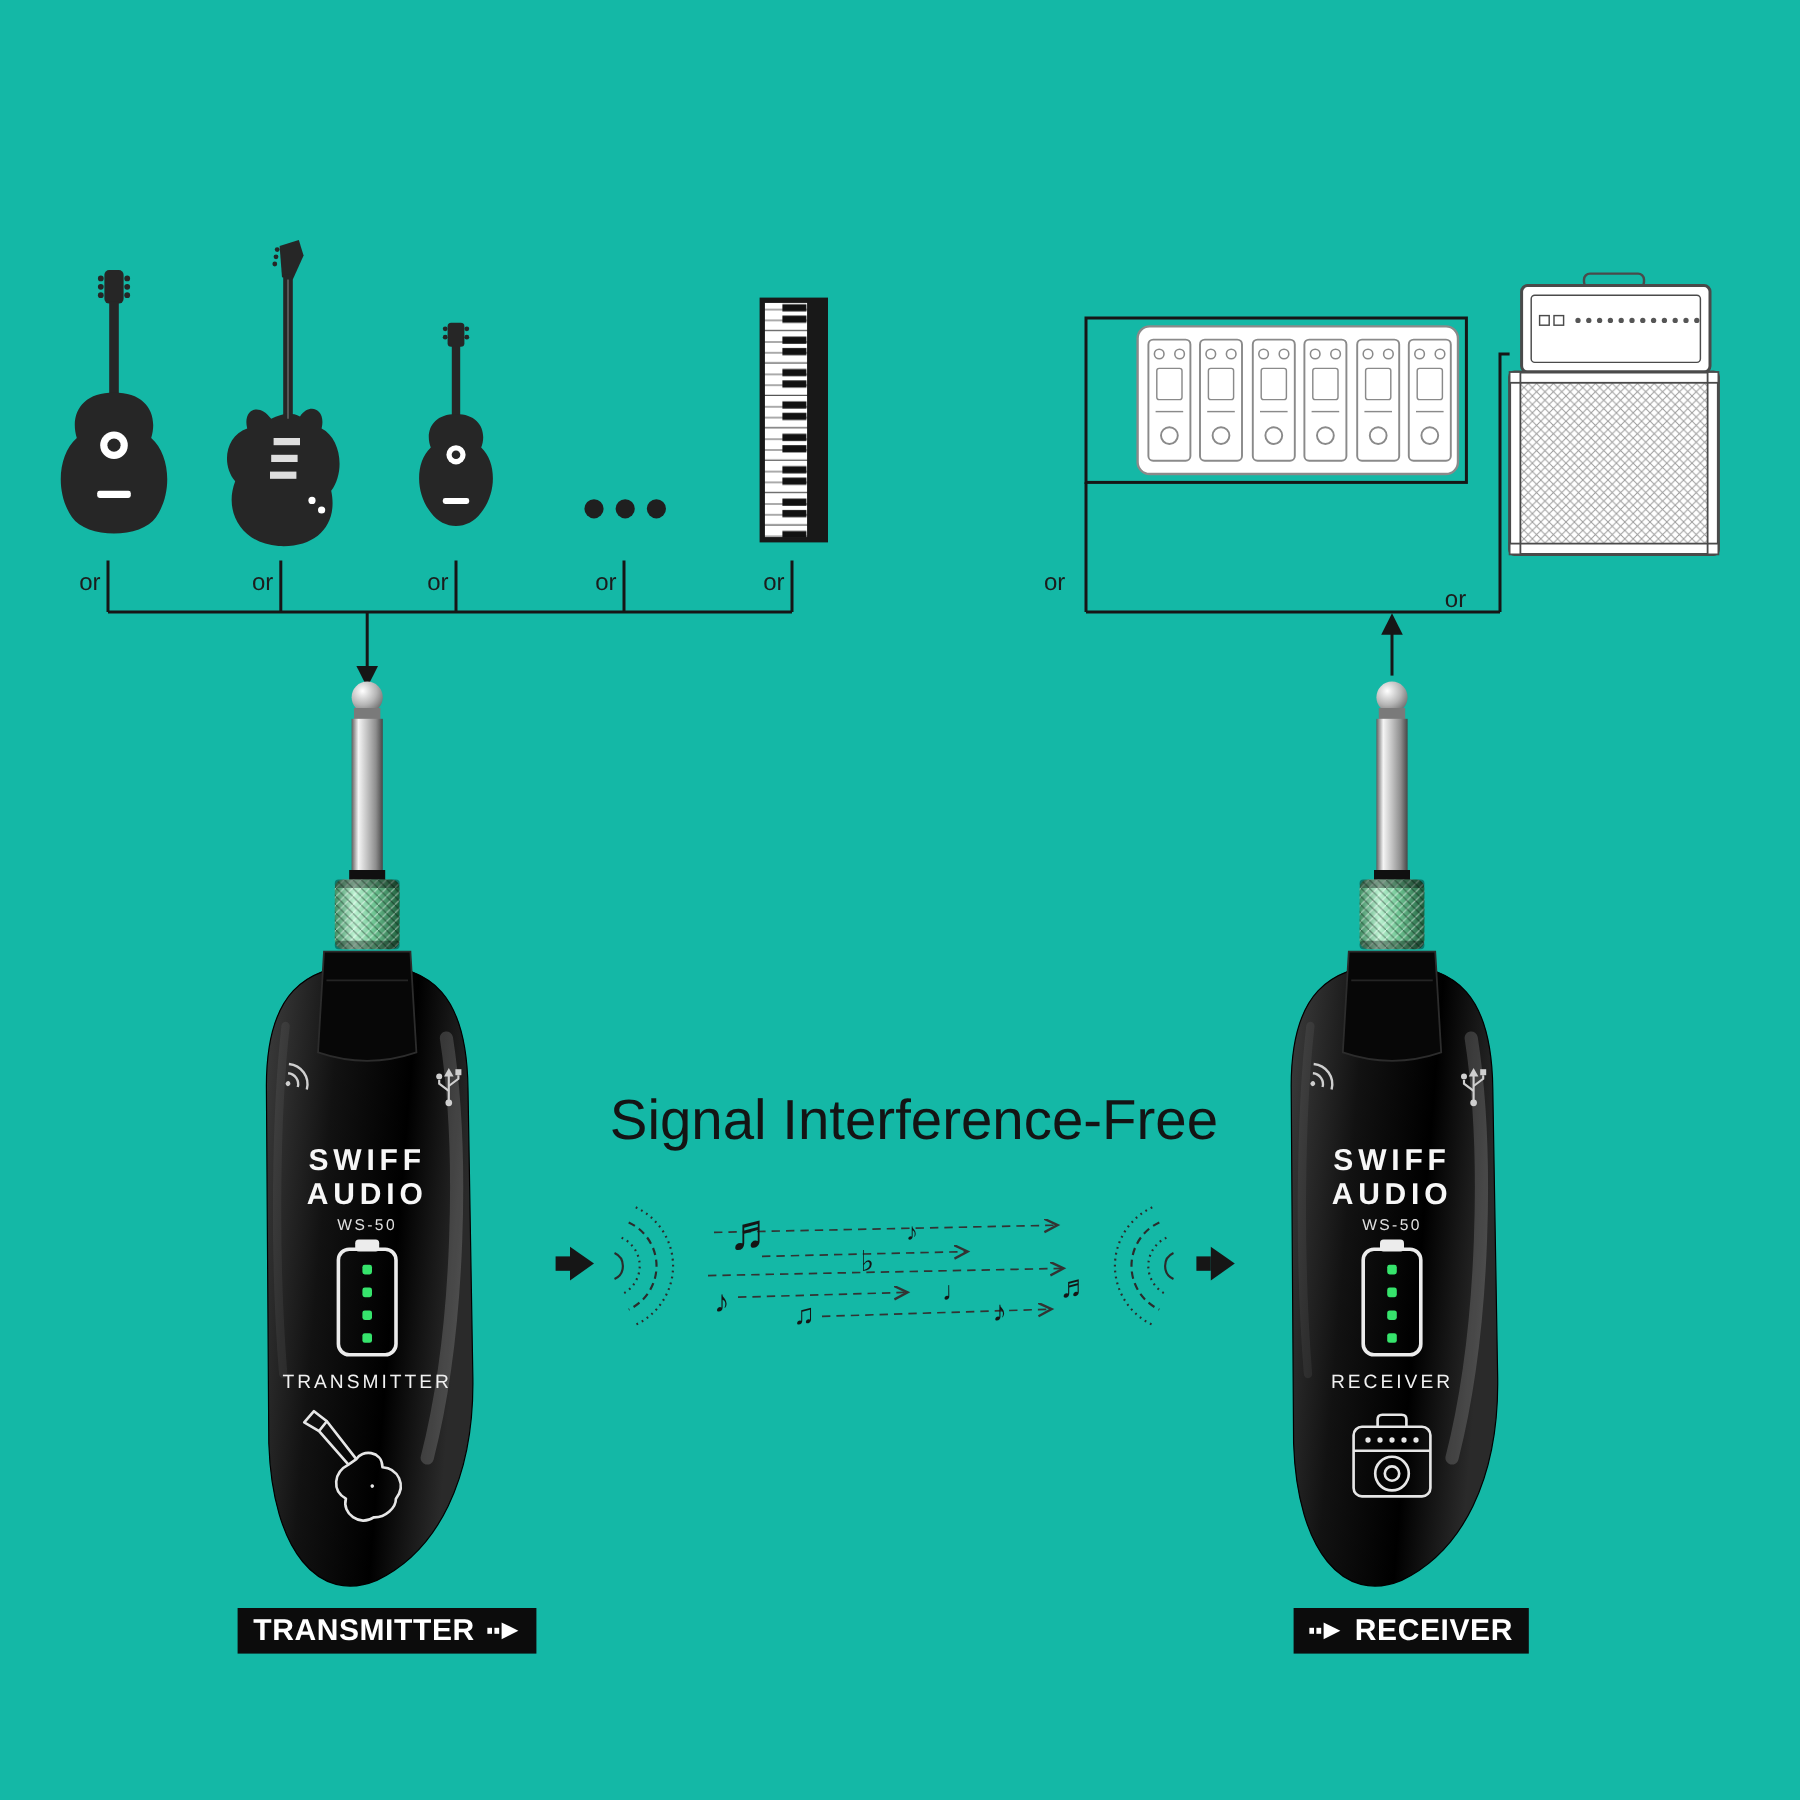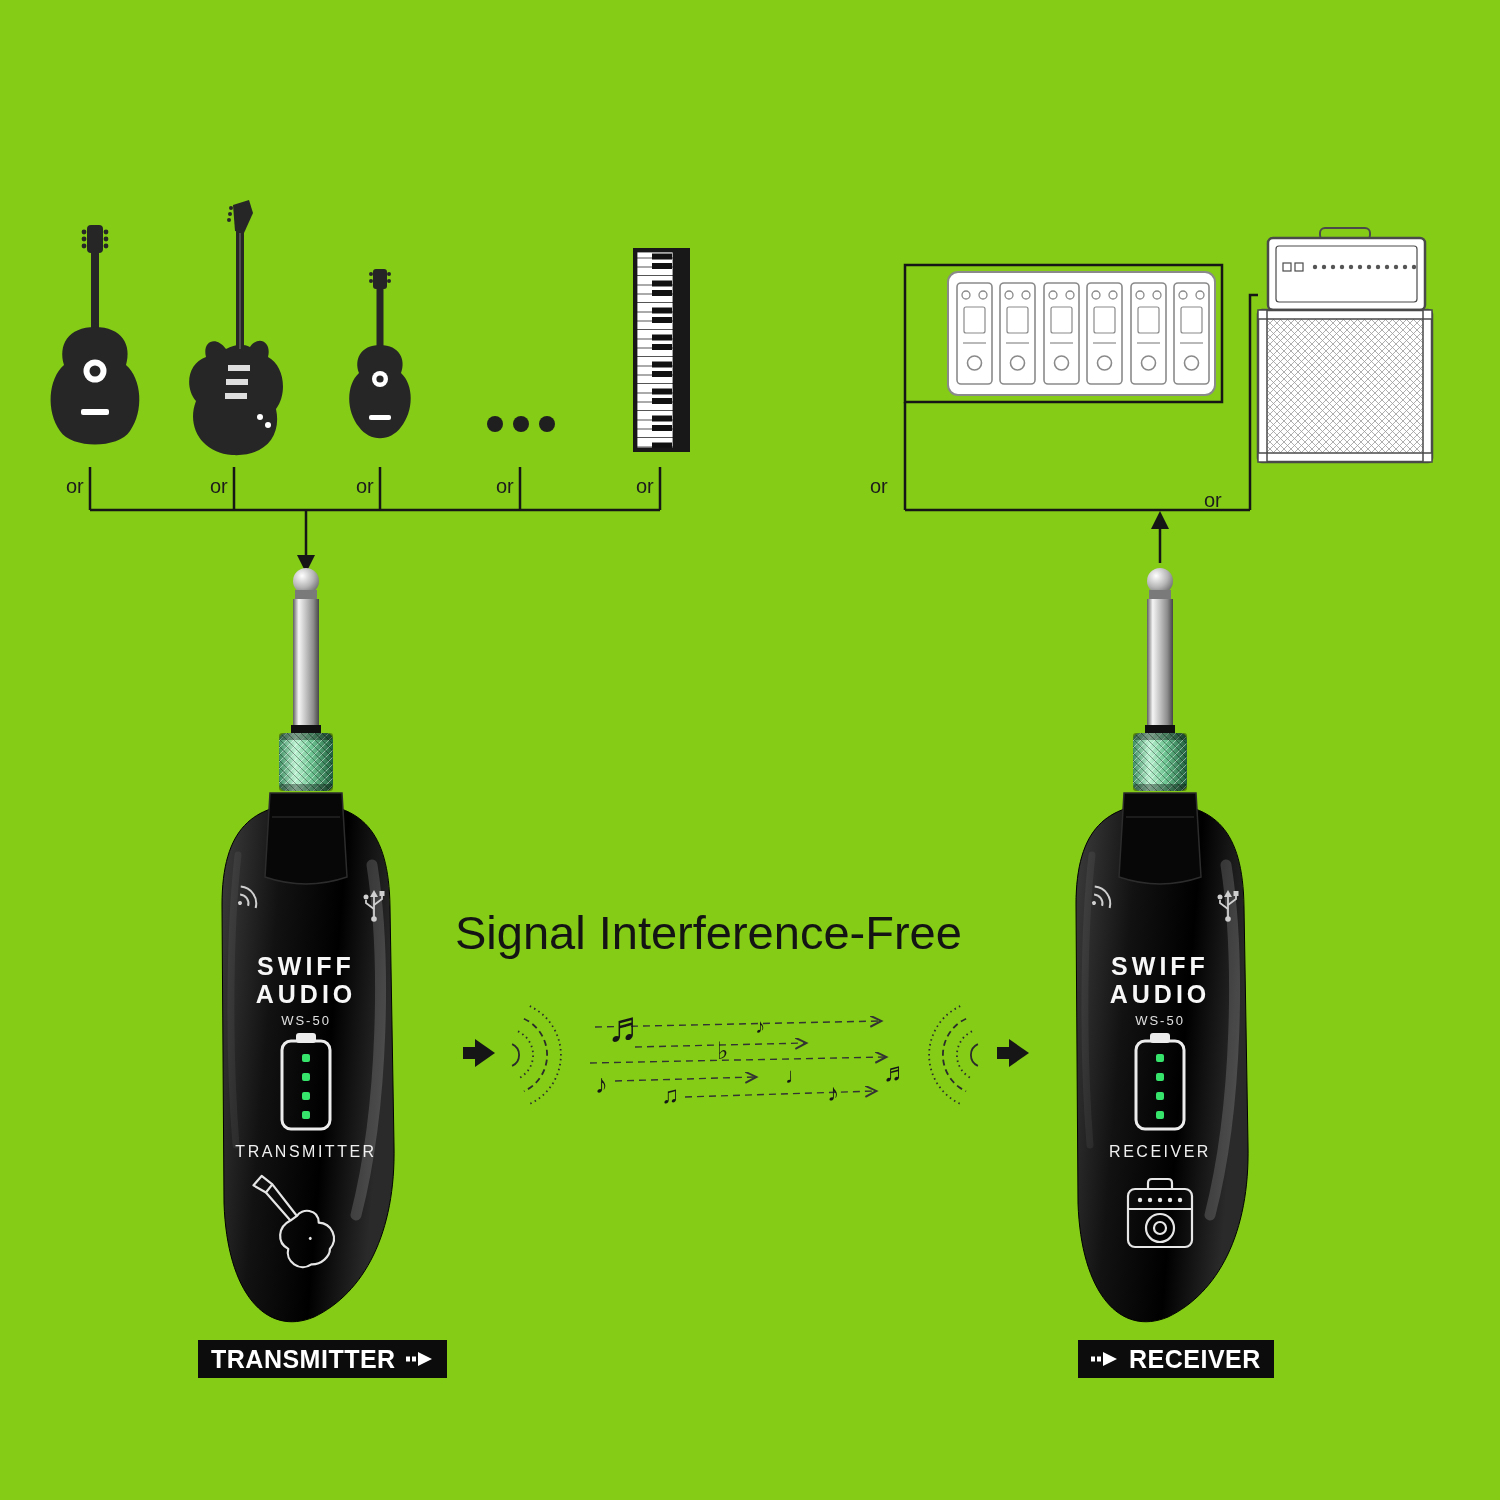--- a/index.html
+++ b/index.html
@@ -1,20 +1,20 @@
 <!DOCTYPE html>
 <html><head>
 <meta charset="utf-8">
 <style>
   html,body{margin:0;padding:0;background:#ffffff;}
-  .canvas{position:relative;width:1500px;height:1500px;background:#84cc16;overflow:hidden;
+  .canvas{position:relative;width:1500px;height:1500px;background:#14b8a6;overflow:hidden;
           font-family:"Liberation Sans",sans-serif;}
   .abs{position:absolute;}
   .or-label{position:absolute;font-size:20px;color:#1c1c1c;line-height:1;}
-  .title{position:absolute;left:455px;top:905px;width:560px;text-align:left;
+  .title{position:absolute;left:455px;top:905px;width:560px;text-align:right;
          font-size:47px;color:#141414;font-weight:400;}
   .badge{position:absolute;height:38px;background:#0c0c0c;color:#ffffff;display:flex;
          align-items:center;gap:10px;padding:0 13px;font-size:25px;font-weight:bold;letter-spacing:.5px;}
   svg text{font-family:"Liberation Sans",sans-serif;}
 </style>
 </head>
 <body>
 
 <div class="canvas">
 

